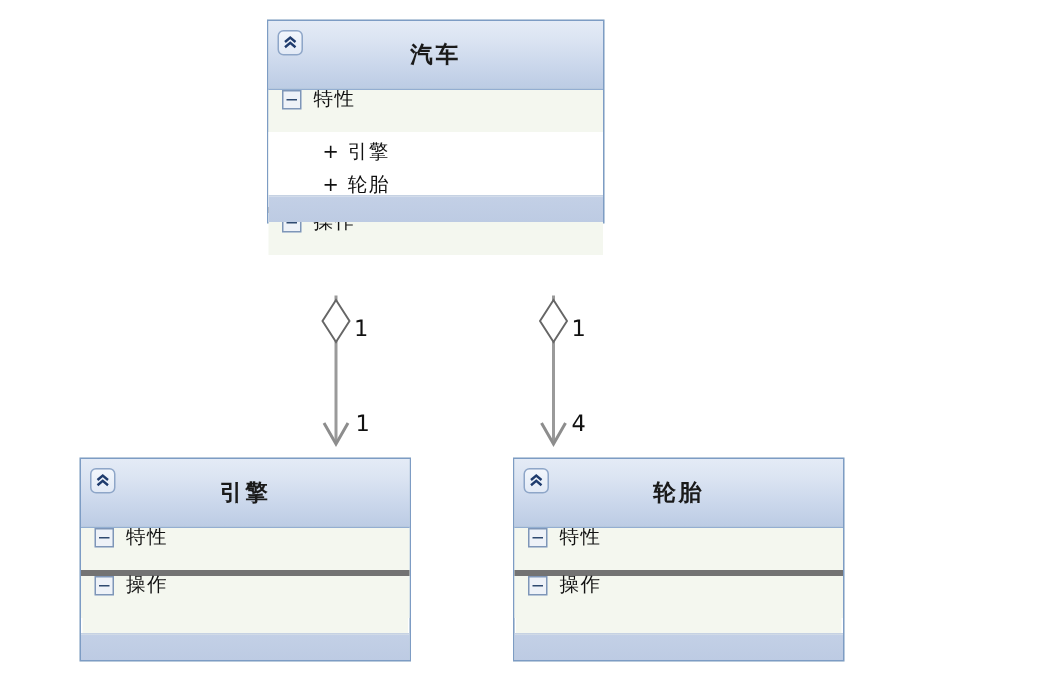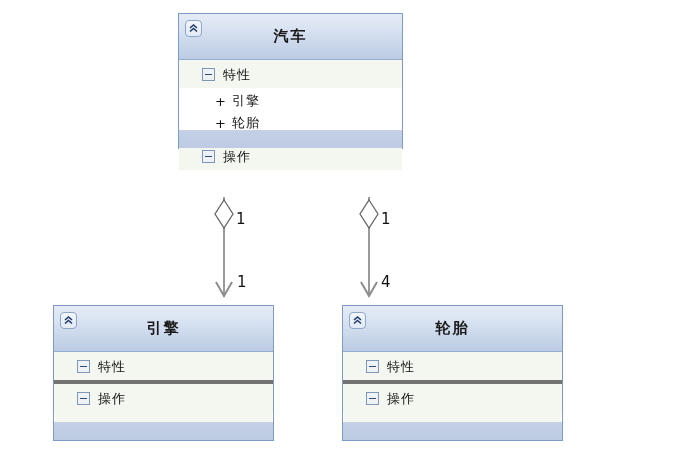--- a/index.html
+++ b/index.html
@@ -76,22 +76,21 @@
   .compartment {
     background: #f4f7ef;
   }
   .compartment + .compartment {
     border-top: 4px solid #737373;
   }
 
   .section-row {
     height: 28px;
     display: flex;
-    align-items: center;
-    padding-left: 23px;
+    padding-left: 9px;
     box-sizing: border-box;
   }
 
   .expander {
     width: 13px;
     height: 13px;
     box-sizing: border-box;
     border: 1px solid #7e96b8;
     background: #eef2f8;
     margin-right: 8px;

